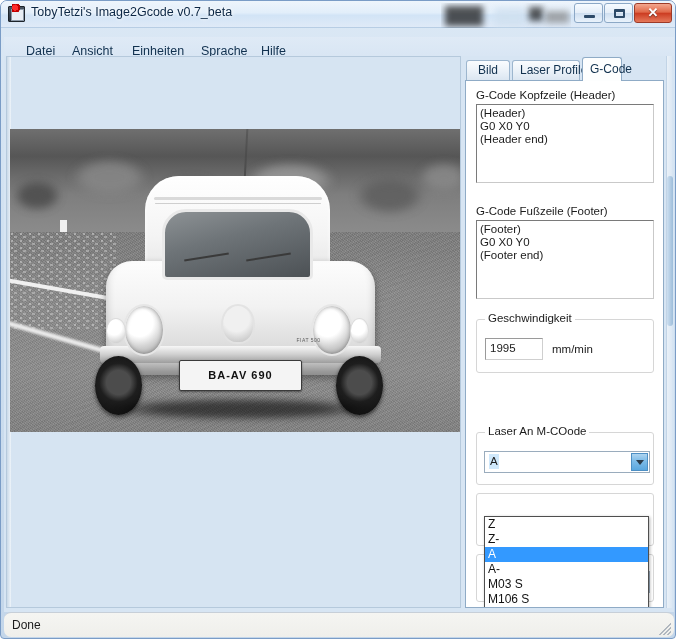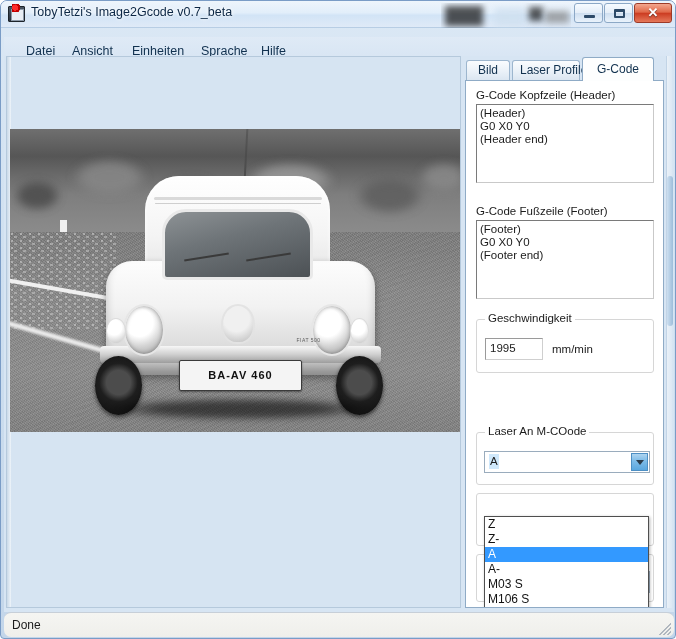--- a/index.html
+++ b/index.html
@@ -296,21 +296,21 @@
   }
   .tab.active {
     top: 1px; height: 24px;
     background: #fdfefe;
     border-color: #8fabc6;
     z-index: 3;
     padding-top: 4px;
   }
   #tab-bild { left: 5px; width: 44px; }
   #tab-laser { left: 51px; width: 68px; }
-  #tab-gcode { left: 121px; width: 72px; }
+  #tab-gcode { left: 121px; width: 40px; }
 
   #tabpage {
     position: absolute; left: 4px; top: 24px;
     width: 199px; height: 528px;
     background: #ffffff;
     border: 1px solid #8fabc6;
     overflow: hidden;
   }
   
   #panel-scroll {
@@ -498,21 +498,21 @@
           <div id="car-body"></div>
           <div id="windshield"></div>
           <div id="wiper1"></div>
           <div id="wiper2"></div>
           <div id="bumper"></div>
           <div class="headlight" id="hl-left"></div>
           <div class="headlight" id="hl-right"></div>
           <div class="sidelight" id="sl-left"></div>
           <div class="sidelight" id="sl-right"></div>
           <div id="emblem"></div>
-          <div id="plate">BA-AV 460</div>
+          <div id="plate">BA-AV 690</div>
           <div id="sidetext">FIAT 500</div>
           <div class="wheel" id="wheel-left"></div>
           <div class="wheel" id="wheel-right"></div>
           <div id="shadow"></div>
         </div>
       </div>
     </div>
 
     <div id="right-panel">
 

